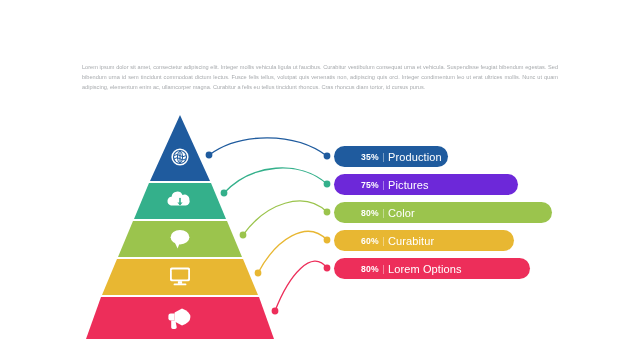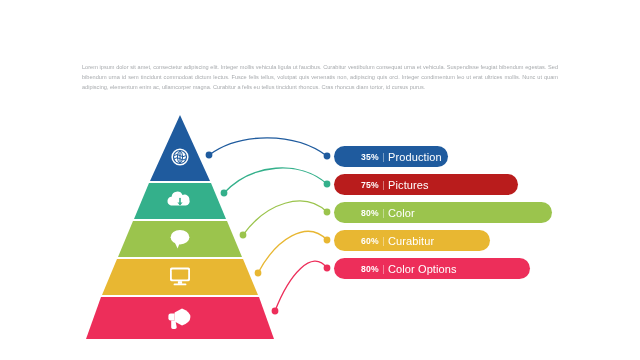--- a/index.html
+++ b/index.html
@@ -185,37 +185,37 @@
       <circle cx="327" cy="268" r="3.4" fill="#ed2e5a"></circle>
     </g>
   </svg>
 
   <div class="bar" style="left:334px; top:146px; width:114px; background:#1f5b9e;">
     <span class="pct">35%</span>
     <span class="sep">|</span>
     <span class="lbl">Production</span>
   </div>
 
-  <div class="bar" style="left:334px; top:174px; width:184px; background:#b91c1c;">
+  <div class="bar" style="left:334px; top:174px; width:184px; background:#6d28d9;">
     <span class="pct">75%</span>
     <span class="sep">|</span>
     <span class="lbl">Pictures</span>
   </div>
 
   <div class="bar" style="left:334px; top:202px; width:218px; background:#9bc44d;">
     <span class="pct">80%</span>
     <span class="sep">|</span>
     <span class="lbl">Color</span>
   </div>
 
-  <div class="bar" style="left:334px; top:230px; width:156px; background:#e8b732;">
+  <div class="bar" style="left:334px; top:230px; width:180px; background:#e8b732;">
     <span class="pct">60%</span>
     <span class="sep">|</span>
     <span class="lbl">Curabitur</span>
   </div>
 
   <div class="bar" style="left:334px; top:258px; width:196px; background:#ed2e5a;">
     <span class="pct">80%</span>
     <span class="sep">|</span>
-    <span class="lbl">Color Options</span>
+    <span class="lbl">Lorem Options</span>
   </div>
 
 </div>
 
 </body></html>

